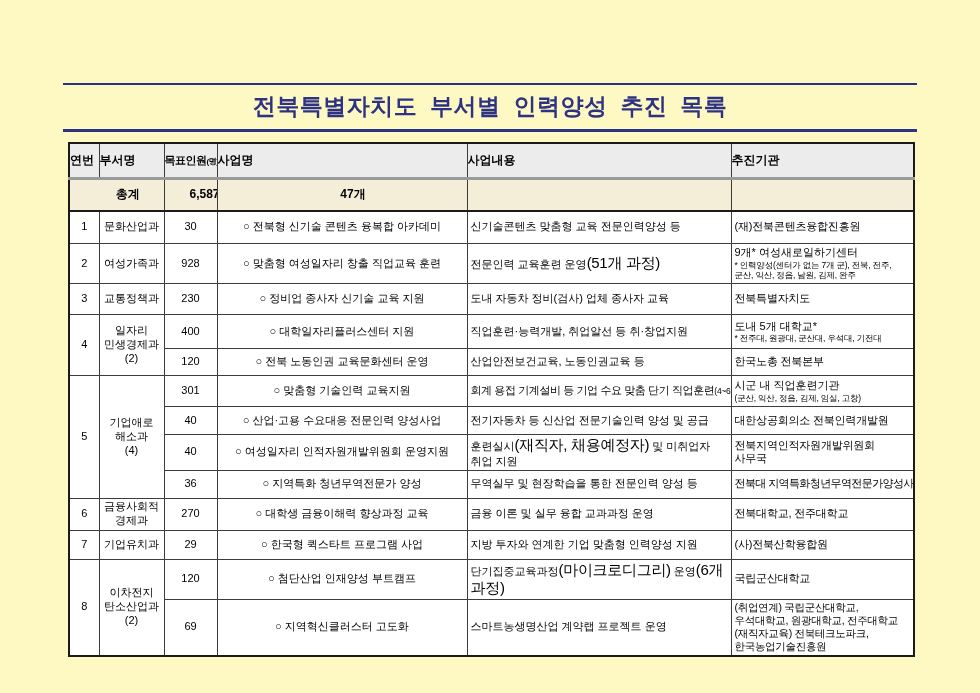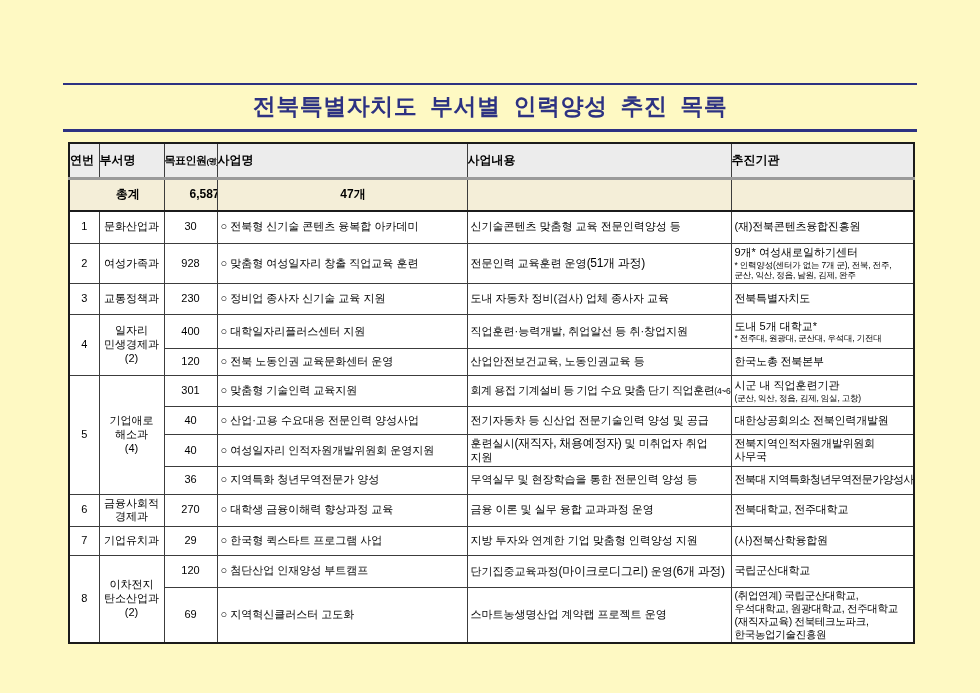--- a/index.html
+++ b/index.html
@@ -21,26 +21,26 @@
              line-height:1.25;vertical-align:middle;overflow:hidden;word-break:keep-all;}
   .doc-table th{background:#ececec;font-size:12px;font-weight:bold;text-align:left;
              border-bottom:3px solid #9a9a9a;padding:9px 0;}
   th.th-target{font-size:11px;letter-spacing:-.5px;white-space:nowrap;}
   .unit{font-size:8px;letter-spacing:-.5px;}
 
   .total td{background:#f4eed8;font-weight:bold;font-size:12px;border-bottom:2px solid #1b1b1b;padding-left:25px;}
 
   .c-no,.c-dept,.c-target,.c-center{text-align:center;}
   .c-dept{white-space:pre-line;line-height:1.2;}
-  .c-project{text-align:left;padding-left:8px;}
+  .c-project{text-align:center;padding-left:8px;}
   .c-content{text-align:left;padding-left:7px;padding-right:3px;}
   .c-agency{text-align:left;padding-left:7px;padding-right:2px;font-size:10.5px;letter-spacing:-.2px;}
   .ag-main{font-size:11px;letter-spacing:0;}
   .note{font-size:8.5px;line-height:1.2;letter-spacing:-.2px;}
-  .sm{font-size:12px;letter-spacing:-.3px;}
+  .sm{font-size:15px;letter-spacing:-.3px;}
   .tight{font-size:10.5px;letter-spacing:-.4px;white-space:nowrap;}
   .tight .sm{font-size:8.5px;}
   .condensed{font-size:10px;letter-spacing:-.6px;white-space:nowrap;}
   .wrap-sm{font-size:10.5px;line-height:1.25;letter-spacing:-.3px;}
 </style>
 </head>
 <body>
 
 <div class="page">
 

